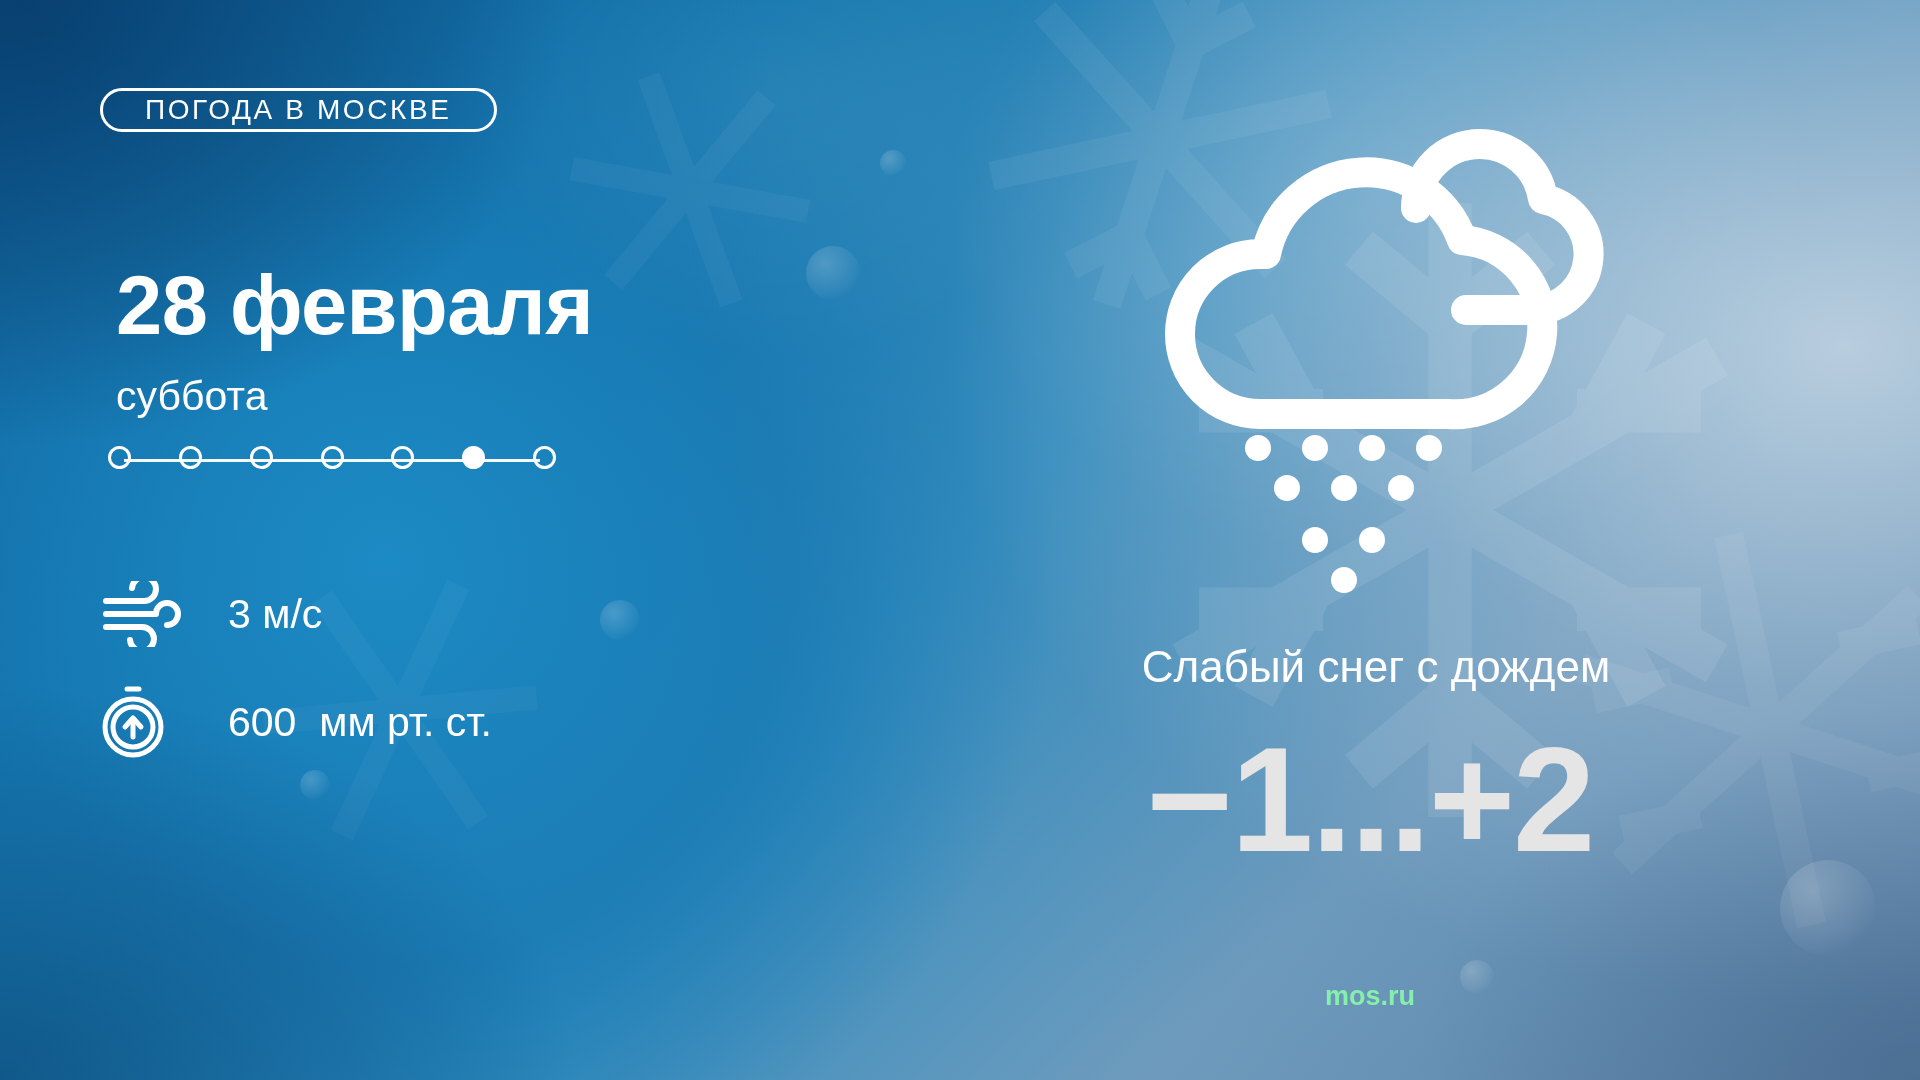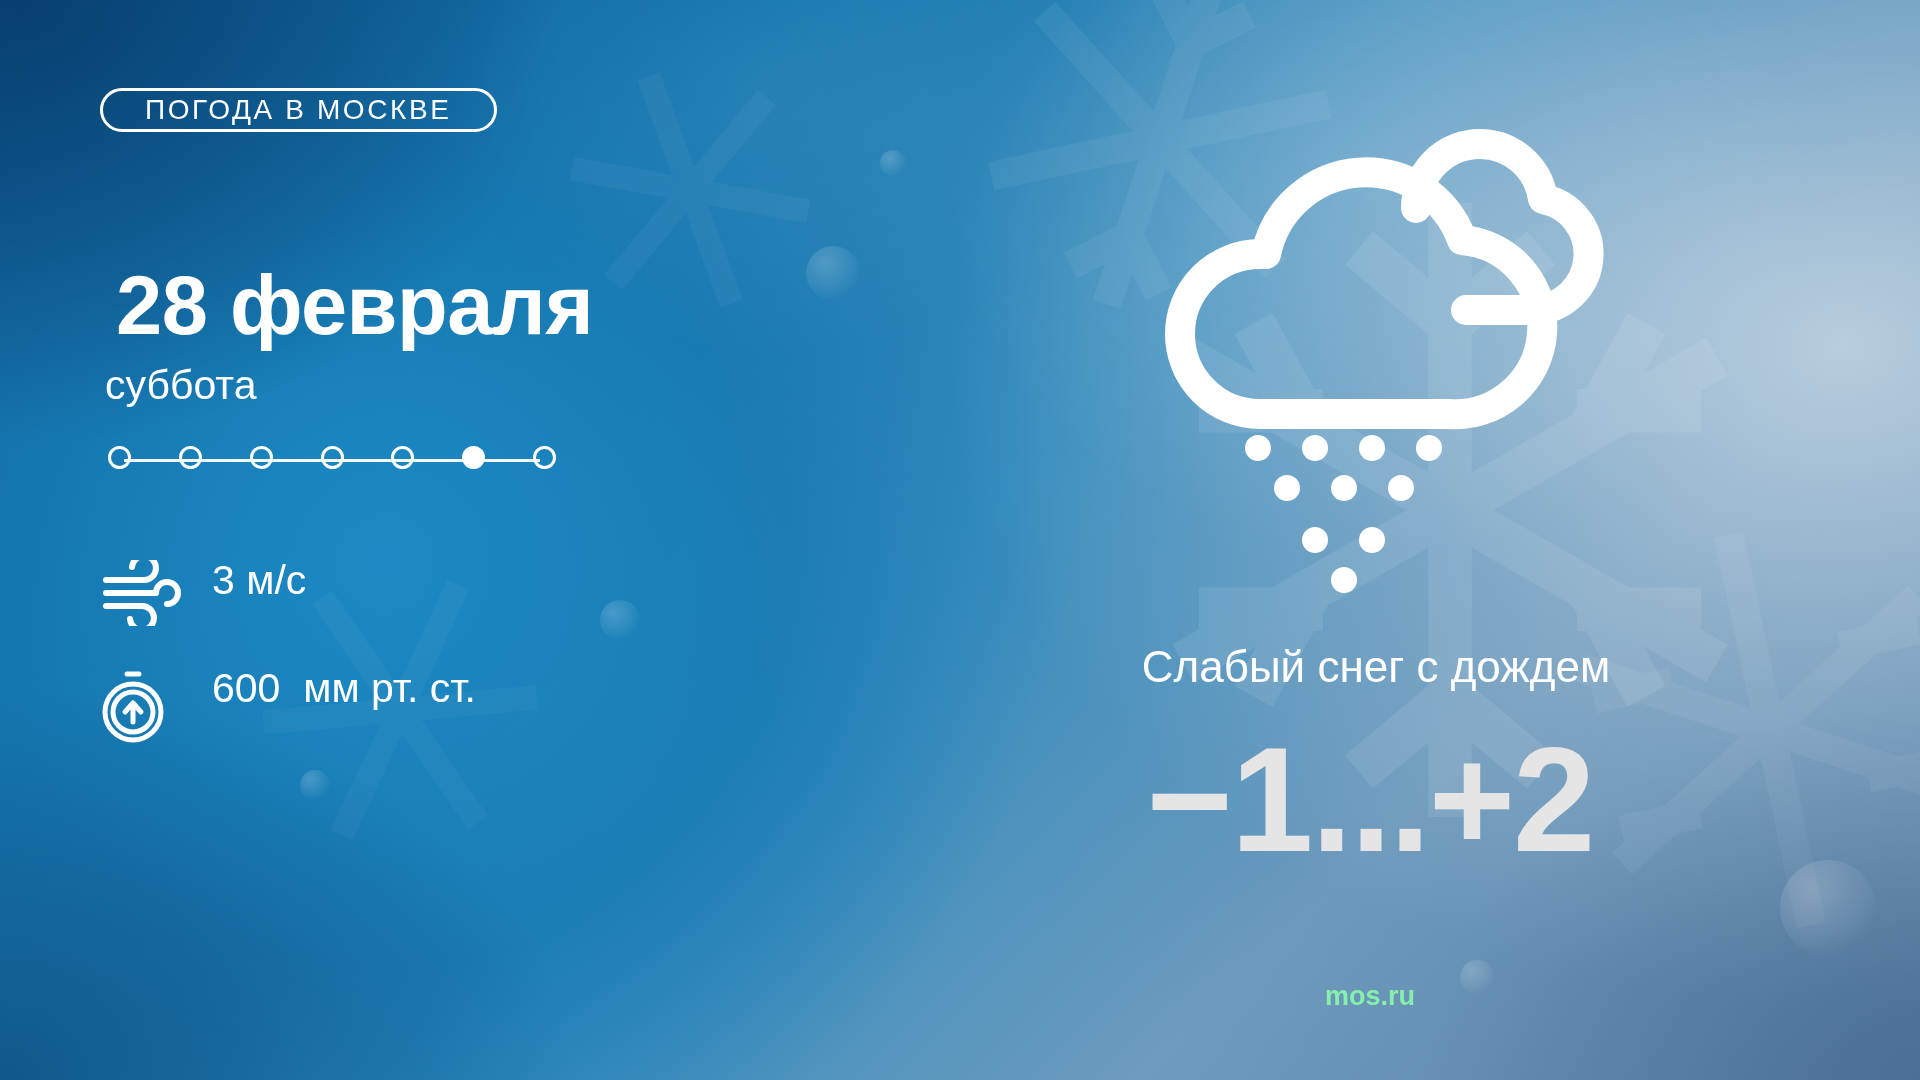--- a/index.html
+++ b/index.html
@@ -97,21 +97,21 @@
     font-weight: 700;
     letter-spacing: -0.5px;
     line-height: 1;
     white-space: nowrap;
   }
 
   .weekday {
     position: absolute;
     left: 2px;
     top: 362px;
-    margin: 3px;
+    margin: 14px;
     color: #ffffff;
     font-size: 41px;
     font-weight: 400;
     line-height: 1;
   }
 
   
   .daydots {
     position: absolute;
     left: 8px;
@@ -153,22 +153,23 @@
 
   
   .metrics {
     position: absolute;
     left: 0;
     top: 560px;
     width: 620px;
   }
   .metric {
     display: flex;
-    align-items: flex-start;
+    align-items: center;
     height: 108px;
+    gap: 16px;
   }
   .metric .m-icon {
     width: 112px;
     flex: 0 0 112px;
     display: flex;
     align-items: center;
     justify-content: flex-start;
     color: #ffffff;
   }
   .metric .m-icon svg { display: block; }

